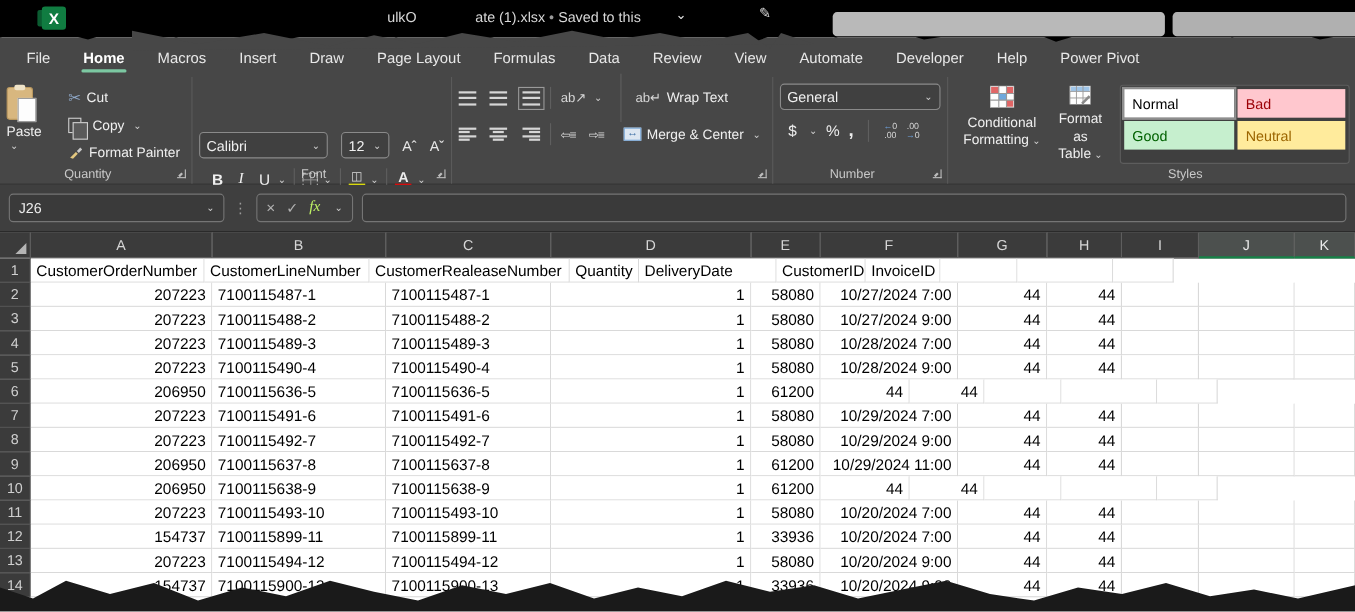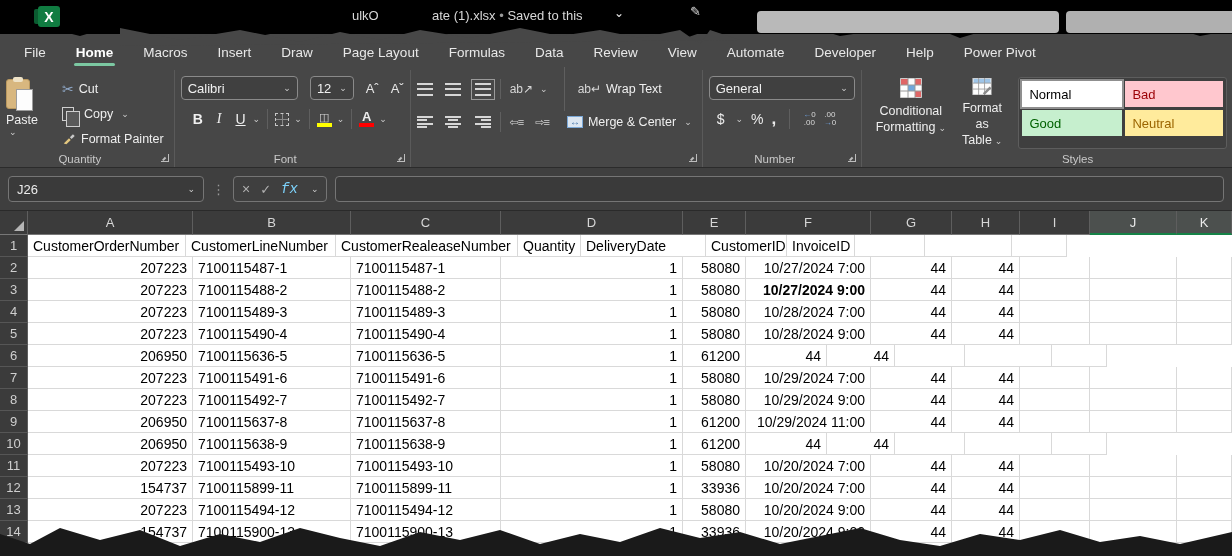--- a/index.html
+++ b/index.html
@@ -44,21 +44,21 @@
   .paste-clip::after { content:""; position:absolute; right:-4px; bottom:-3px; width:15px; height:20px; background:#fdfdfd; border:1px solid #9c9c9c; }
   .paste-label { color:#efefef; font-size:12.5px; margin-top:4px; }
   .cut-icon { color:#8fa8c8; font-size:14px; }
   .copy-icon { position:relative; width:12px; height:14px; border:1px solid #cfcfcf; background:#474747; }
   .copy-icon::before { content:""; position:absolute; left:3px; top:3px; width:12px; height:14px; border:1px solid #cfcfcf; background:#5a5a5a; }
   .fp-icon { width:14px; height:14px; }
 
   
   .g-font { width:236px; }
   .combo { display:flex; align-items:center; justify-content:space-between; background:#404040; border:1px solid #8a8a8a; border-radius:4px; color:#f0f0f0; font-size:13px; padding:0 6px; height:24px; }
-  .font-row1 { display:flex; gap:12px; align-items:center; }
+  .font-row1 { display:flex; gap:12px; align-items:center;margin-top:44px; }
   .font-row2 { display:flex; gap:2px; align-items:center; margin-top:9px; padding-left:6px; }
   .fmt-b { color:#f0f0f0; font-weight:bold; font-size:14px; padding:0 6px; }
   .fmt-i { color:#f0f0f0; font-style:italic; font-family:"Liberation Serif", serif; font-size:14px; padding:0 6px; }
   .fmt-u { color:#f0f0f0; font-size:14px; text-decoration:underline; padding:0 2px 0 6px; }
   .grow-btn { color:#e8e8e8; font-size:13px; }
   .border-icon { width:14px; height:13px; border:1px dashed #c8c8c8; position:relative; }
   .border-icon::before { content:""; position:absolute; left:50%; top:0; bottom:0; width:1px; background:#8a8a8a; }
   .border-icon::after { content:""; position:absolute; top:50%; left:0; right:0; height:1px; background:#8a8a8a; }
   .fill-icon { display:flex; flex-direction:column; align-items:center; }
   .fill-tip { color:#d9d9d9; font-size:11px; line-height:10px; }
@@ -94,21 +94,21 @@
   .chip { font-size:13px; display:flex; align-items:center; padding-left:7px; white-space:nowrap; overflow:hidden; }
   .chip.selected { outline:2px solid #8f8f8f; outline-offset:0px; }
 
   
   .fbar { position:absolute; top:168px; left:0; width:1232px; height:43px; background:#3f3f3f; display:flex; align-items:center; padding:0 8px; z-index:2; border-bottom:1px solid #2a2a2a; }
   .namebox { width:196px; height:26px; background:#3a3a3a; border:1px solid #757575; border-radius:4px; display:flex; align-items:center; justify-content:space-between; padding:0 8px; color:#ececec; font-size:13px; }
   .fbar-dots { color:#9a9a9a; margin:0 8px; font-size:13px; }
   .fxbox { height:26px; border:1px solid #757575; border-radius:4px; display:flex; align-items:center; gap:10px; padding:0 8px; margin-right:8px; }
   .fx-x { color:#b0b0b0; font-size:14px; }
   .fx-check { color:#b0b0b0; font-size:13px; }
-  .fx-fx { color:#7dd3fc; font-size:14px; font-style:italic; font-family:Liberation Mono, monospace; }
+  .fx-fx { color:#bef264; font-size:14px; font-style:italic; font-family:Liberation Serif, serif; }
   .finput { flex:1; height:26px; background:#3a3a3a; border:1px solid #757575; border-radius:4px; }
 
   
   .sheet { position:absolute; top:211px; left:0; width:1232px; background:#fff; z-index:1; }
   .colheads { display:flex; height:24px; }
   .corner { width:28px; height:24px; background:#3b3b3b; border-right:1px solid #5e5e5e; border-bottom:1px solid #777; position:relative; }
   .corner::after { content:""; position:absolute; right:3px; bottom:3px; width:0; height:0; border-left:10px solid transparent; border-bottom:10px solid #b5b5b5; }
   .colhdr { height:24px; background:#3b3b3b; color:#d6d6d6; font-size:13px; display:flex; align-items:center; justify-content:center; border-right:1px solid #5e5e5e; border-bottom:1px solid #777; }
   .colhdr.hl { background:#4c504e; border-bottom:2px solid #158247; color:#eaeaea; }
   .sheetrow { display:flex; height:22px; }
@@ -164,21 +164,21 @@
           <div class="cell" style="width: 87px;"></div>
           <div class="cell" style="width: 55px;"></div>
         </div>
         <div class="sheetrow">
           <div class="rowhdr">3</div>
           <div class="cell r" style="width: 165px;">207223</div>
           <div class="cell" style="width: 158px;">7100115488-2</div>
           <div class="cell" style="width: 150px;">7100115488-2</div>
           <div class="cell r" style="width: 182px;">1</div>
           <div class="cell r" style="width: 63px;">58080</div>
-          <div class="cell r" style="width: 125px; font-weight: bold;">10/27/2024 9:00</div>
+          <div class="cell r" style="width: 125px;">10/27/2024 9:00</div>
           <div class="cell r" style="width: 81px;">44</div>
           <div class="cell r" style="width: 68px;">44</div>
           <div class="cell" style="width: 70px;"></div>
           <div class="cell" style="width: 87px;"></div>
           <div class="cell" style="width: 55px;"></div>
         </div>
         <div class="sheetrow">
           <div class="rowhdr">4</div>
           <div class="cell r" style="width: 165px;">207223</div>
           <div class="cell" style="width: 158px;">7100115489-3</div>

